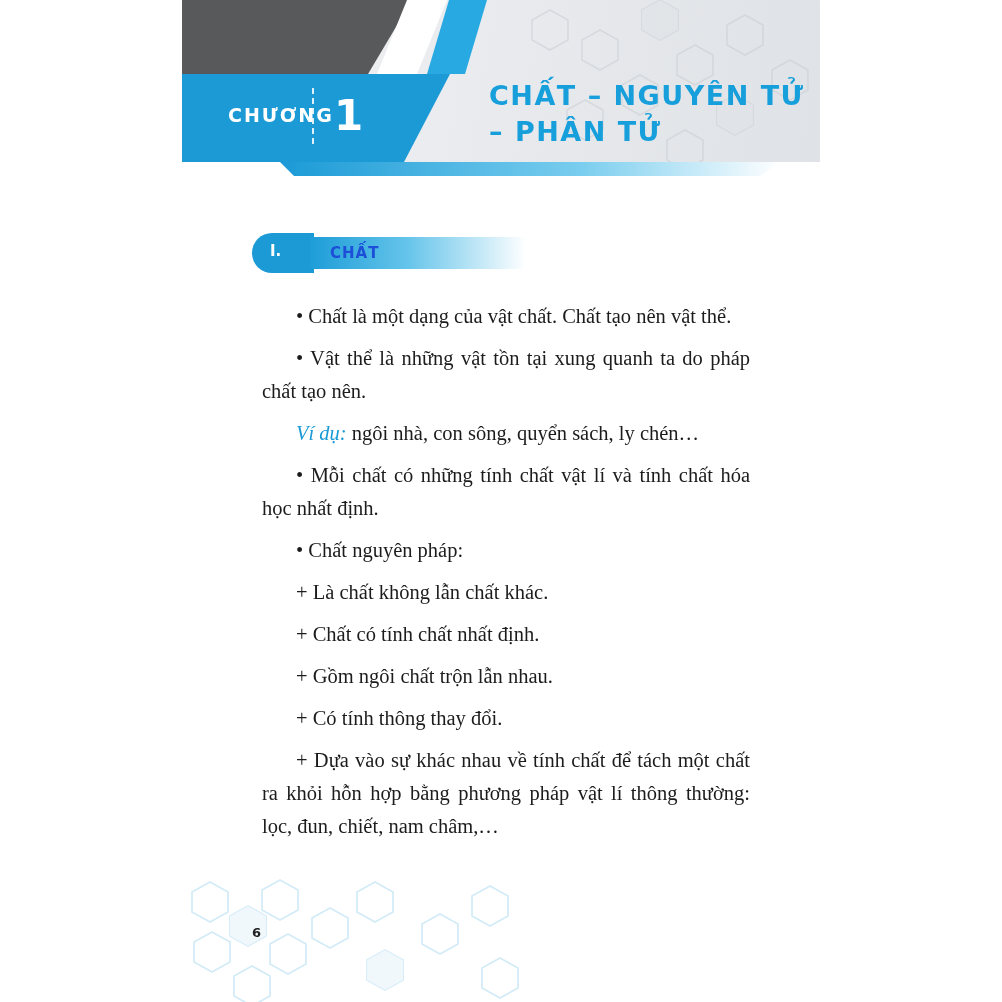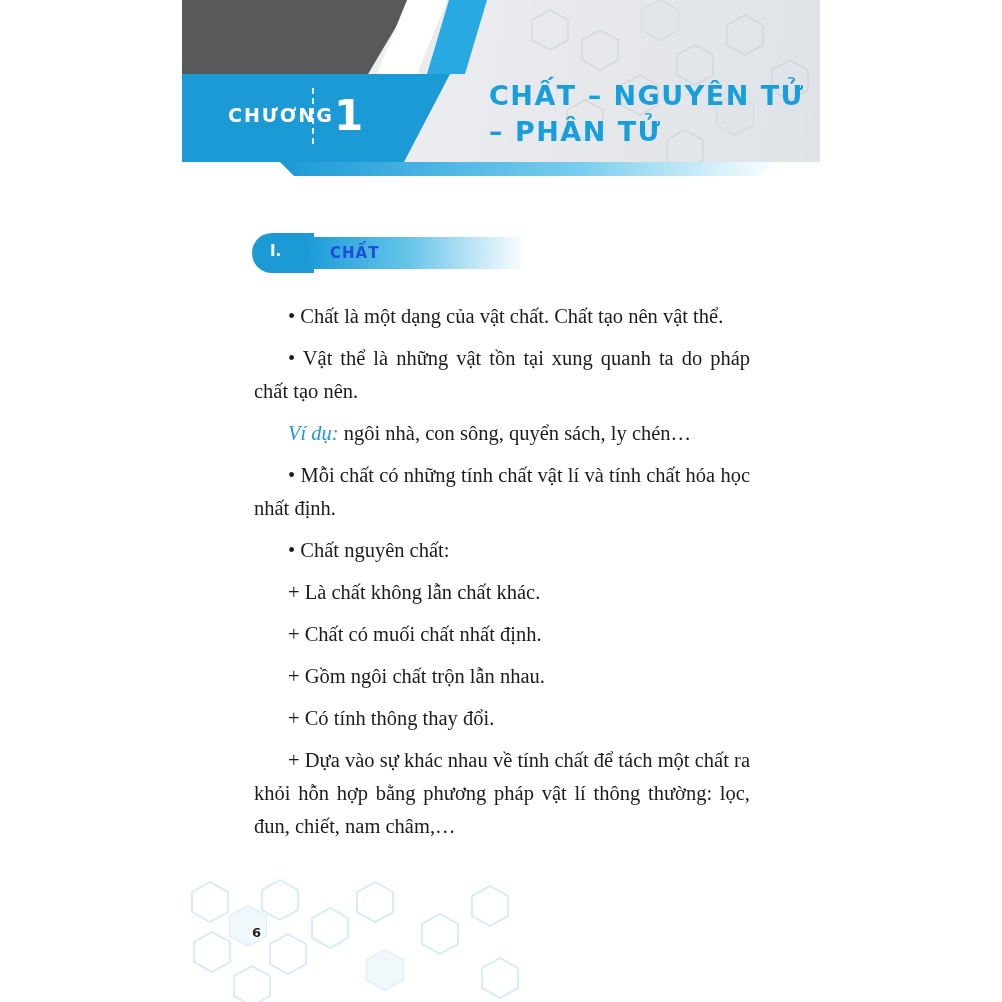--- a/index.html
+++ b/index.html
@@ -177,21 +177,21 @@
   .content {
     position: absolute;
     left: 250px;
     top: 300px;
     width: 500px;
     font-size: 20.5px;
     line-height: 33px;
     color: #1c1c1c;
   }
   .content p {
-    margin: 0 0 9px 4px;
+    margin: 0 0 9px 12px;
     text-align: justify;
   }
   .p-indent {
     text-indent: 34px;
   }
   .vd {
     color: #1b9ad6;
     font-style: italic;
     font-weight: normal;
   }
@@ -262,23 +262,23 @@
     <div class="sec-title">CHẤT</div>
   </div>
 
   <div class="content">
     <p class="p-indent">• Chất là một dạng của vật chất. Chất tạo nên vật thể.</p>
     <p class="p-indent">• Vật thể là những vật tồn tại xung quanh ta do pháp chất tạo nên.</p>
     <p class="p-indent">
       <span class="vd">Ví dụ:</span><span> ngôi nhà, con sông, quyển sách, ly chén…</span>
     </p>
     <p class="p-indent">• Mỗi chất có những tính chất vật lí và tính chất hóa học nhất định.</p>
-    <p class="p-indent">• Chất nguyên chất:</p>
+    <p class="p-indent">• Chất nguyên pháp:</p>
     <p class="p-indent">+ Là chất không lẫn chất khác.</p>
-    <p class="p-indent">+ Chất có muối chất nhất định.</p>
+    <p class="p-indent">+ Chất có tính chất nhất định.</p>
     <p class="p-indent">+ Gồm ngôi chất trộn lẫn nhau.</p>
     <p class="p-indent">+ Có tính thông thay đổi.</p>
     <p class="p-indent">+ Dựa vào sự khác nhau về tính chất để tách một chất ra khỏi hỗn hợp bằng phương pháp vật lí thông thường: lọc, đun, chiết, nam châm,…</p>
   </div>
 
   <svg class="hex-deco" viewBox="0 0 370 140">
     <g fill="none" stroke="#a9d9ef" stroke-width="1.8">
       <polygon points="40,20 58,30 58,50 40,60 22,50 22,30"></polygon>
       <polygon points="78,44 96,54 96,74 78,84 60,74 60,54"></polygon>
       <polygon points="42,70 60,80 60,100 42,110 24,100 24,80"></polygon>

